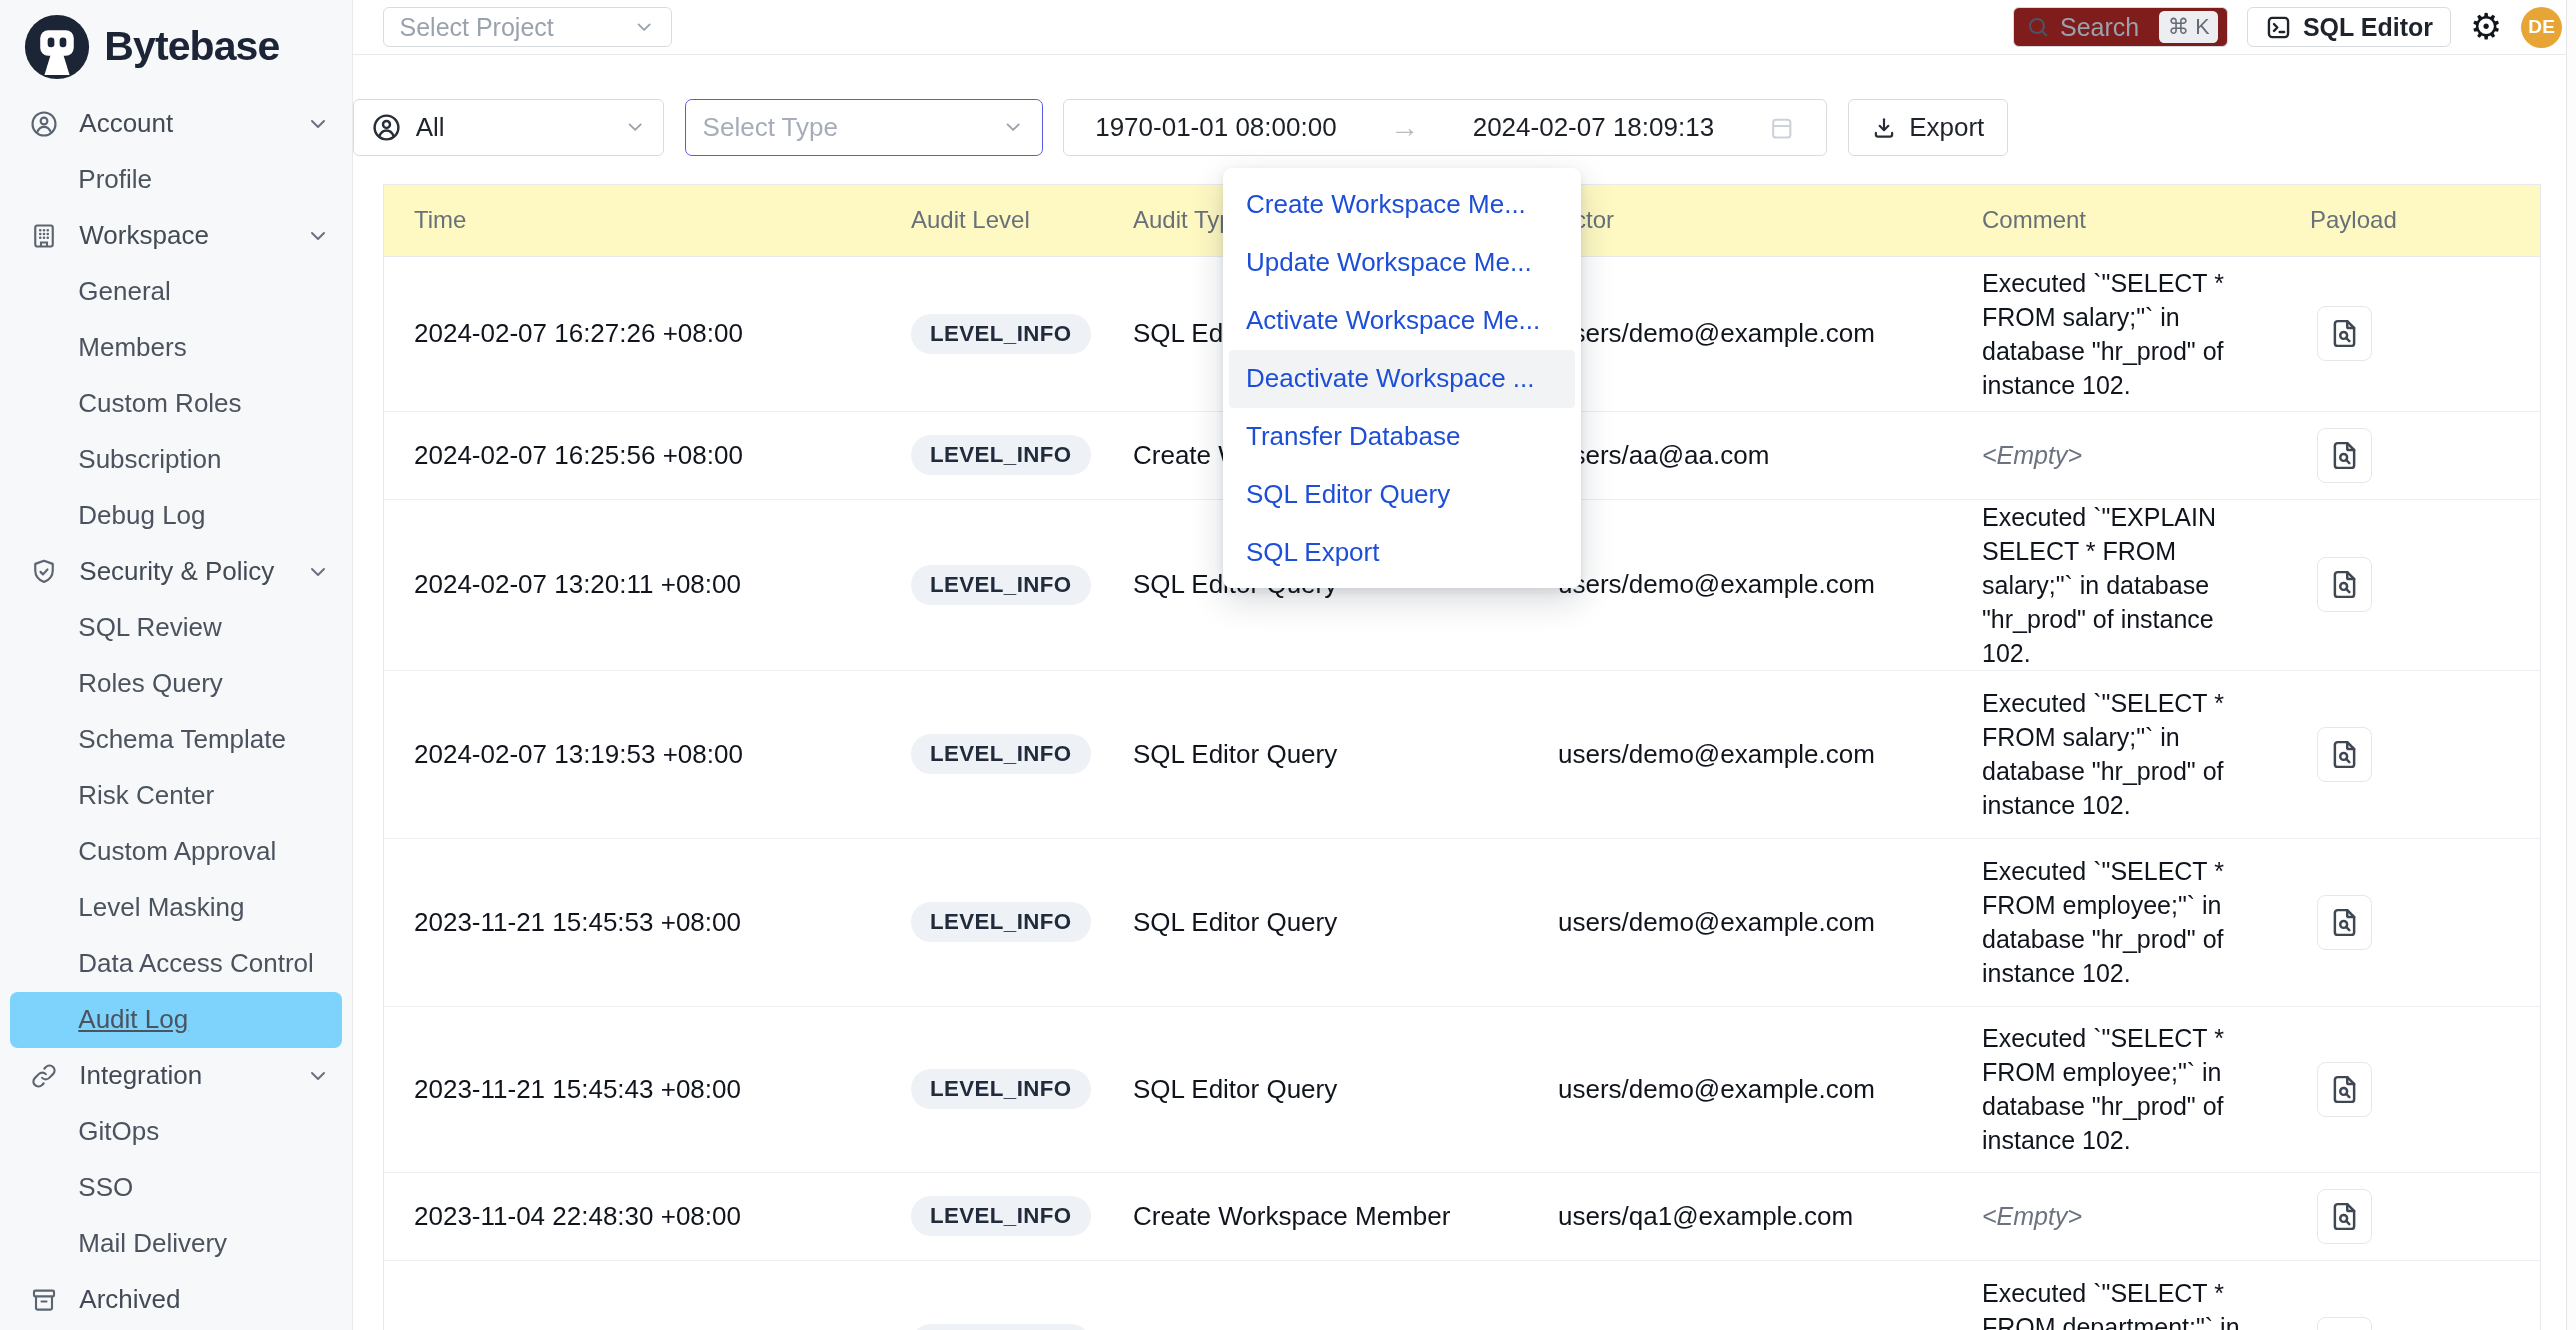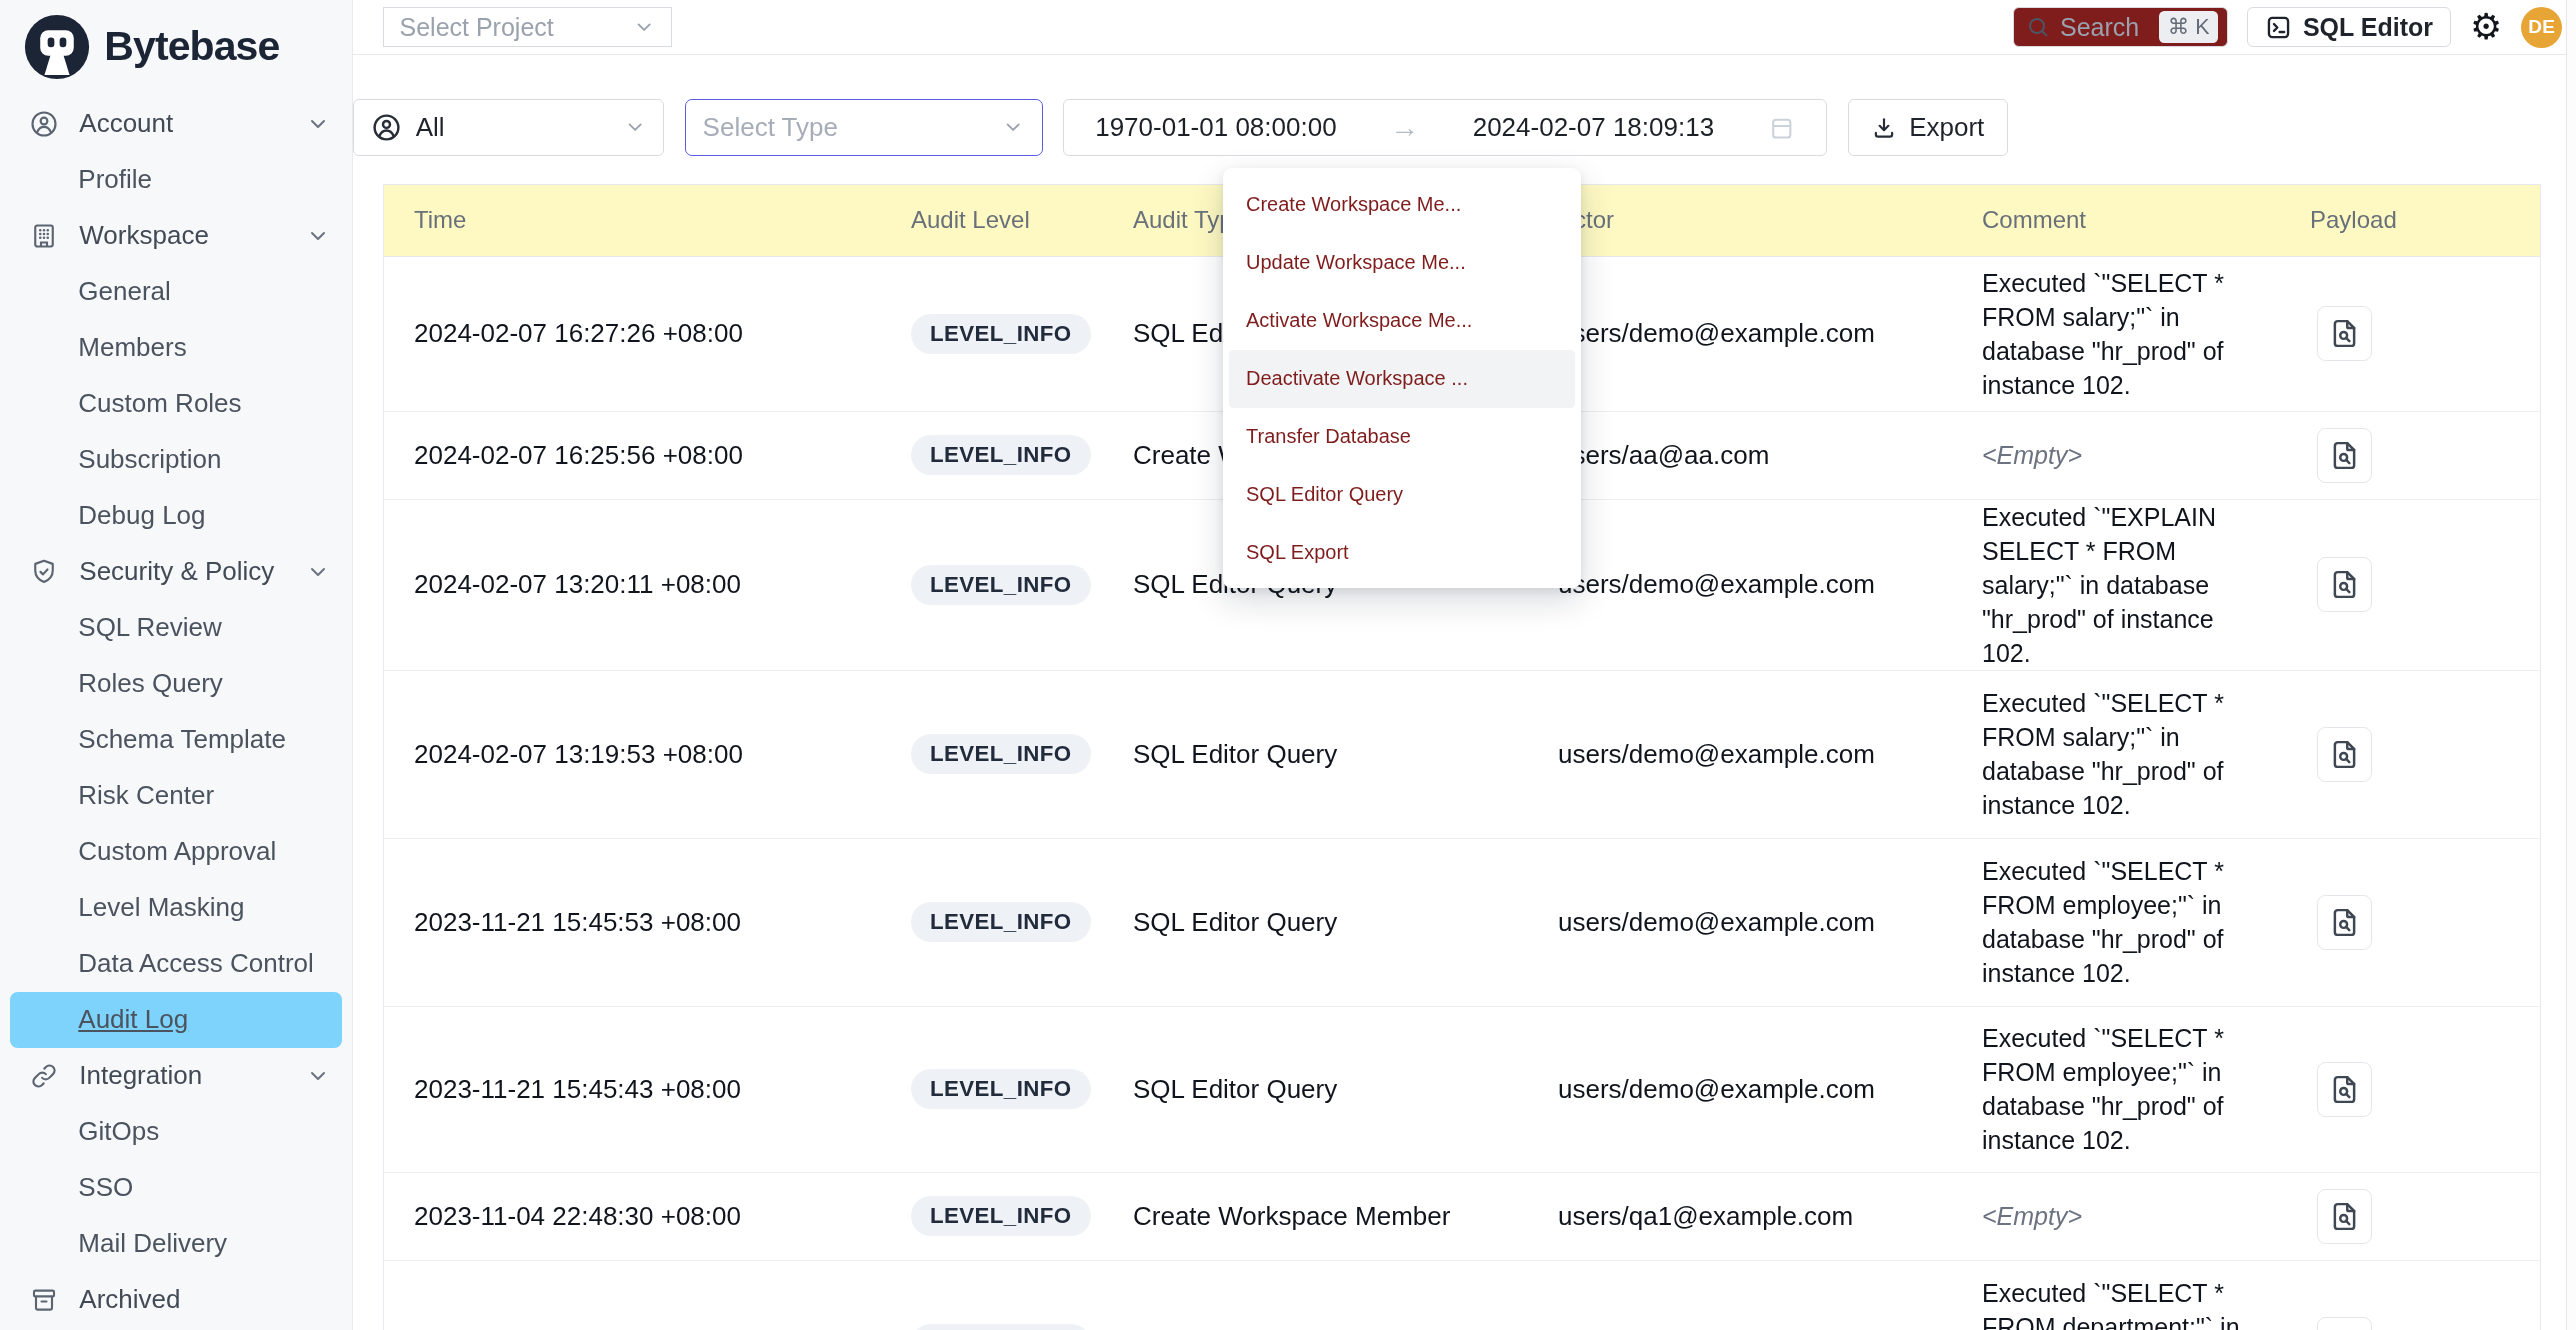--- a/index.html
+++ b/index.html
@@ -19,21 +19,21 @@
   .nav-icon { width:30px; height:30px; margin-right:20px; color:#5b6470; flex:0 0 30px; }
   .nav-icon svg { width:30px; height:30px; display:block; }
   .nav-label { flex:1; white-space:nowrap; }
   .nav-chev { width:24px; height:24px; color:#6b7380; margin-right:12px; }
   .nav-chev svg { width:24px; height:24px; display:block; }
 
   
   .main { flex:1; position:relative; background:#fff; }
 
   .topbar { height:55px; border-bottom:0.9px solid #e7e9ec; display:flex; align-items:center; padding:0 13.7px 0 30px; }
-  .project-select { width:289px; height:40px; border:0.9px solid #d8dbe0; border-radius:0; background:#fff;
+  .project-select { width:289px; height:40px; border:0.9px solid #d8dbe0; border-radius:6px; background:#fff;
     display:flex; align-items:center; justify-content:space-between; padding:0 15.5px; }
   .project-select .ph { color:#9aa2ad; font-size:25px; }
   .chev-sm { width:22.3px; height:22.3px; color:#9aa2ad; }
   .chev-sm svg { width:22.3px; height:22.3px; display:block; }
   .topbar-right { margin-left:auto; display:flex; align-items:center; gap:19px; }
   .search-box { width:215px; height:40px; border:0.9px solid #d8dbe0; border-radius:6px; background:#7f1d1d;
     display:flex; align-items:center; padding:0 8.6px 0 12px; gap:10.3px; }
   .search-box .mag { width:24px; height:24px; color:#4b5563; }
   .search-box .mag svg { width:24px; height:24px; display:block; }
   .search-box .ph { color:#9aa2ad; font-size:25px; flex:1; }
@@ -81,21 +81,21 @@
   .comment-text { font-size:25px; line-height:34px; color:#10151d; word-break:break-word; }
   .comment-text.empty { font-style:italic; color:#6b7280; }
   .payload-btn { width:55px; height:55px; border:0.9px solid #e3e6ea; border-radius:8.6px; background:#fff; cursor:pointer;
     display:flex; align-items:center; justify-content:center; color:#3f4752; margin-left:6.9px; }
   .payload-btn svg { width:33px; height:33px; display:block; }
 
   
   .dropdown { position:absolute; top:168px; left:870px; width:358px; height:420px; background:#fff; border-radius:8.6px;
     box-shadow:0 3.4px 8.6px rgba(15,23,42,.08), 0 12px 34px rgba(15,23,42,.16); padding:7.7px 0; z-index:50; }
   .menu-item { height:58px; display:flex; align-items:center; padding:0 17px; margin:0 6px; border-radius:4.3px;
-    font-size:20px; color:#7f1d1d; white-space:nowrap; overflow:hidden; cursor:pointer; }
+    font-size:26px; color:#1d4ed8; white-space:nowrap; overflow:hidden; cursor:pointer; }
   .menu-item.highlight { background:#f2f3f5; }
 
   .scroll-track { position:absolute; top:0; right:0; width:10.3px; height:100%; background:#fcfcfd; border-left:0.9px solid #e5e6e9; }
 </style>
 </head>
 <body>
 
 <div class="app">
 
   <aside class="sidebar">

